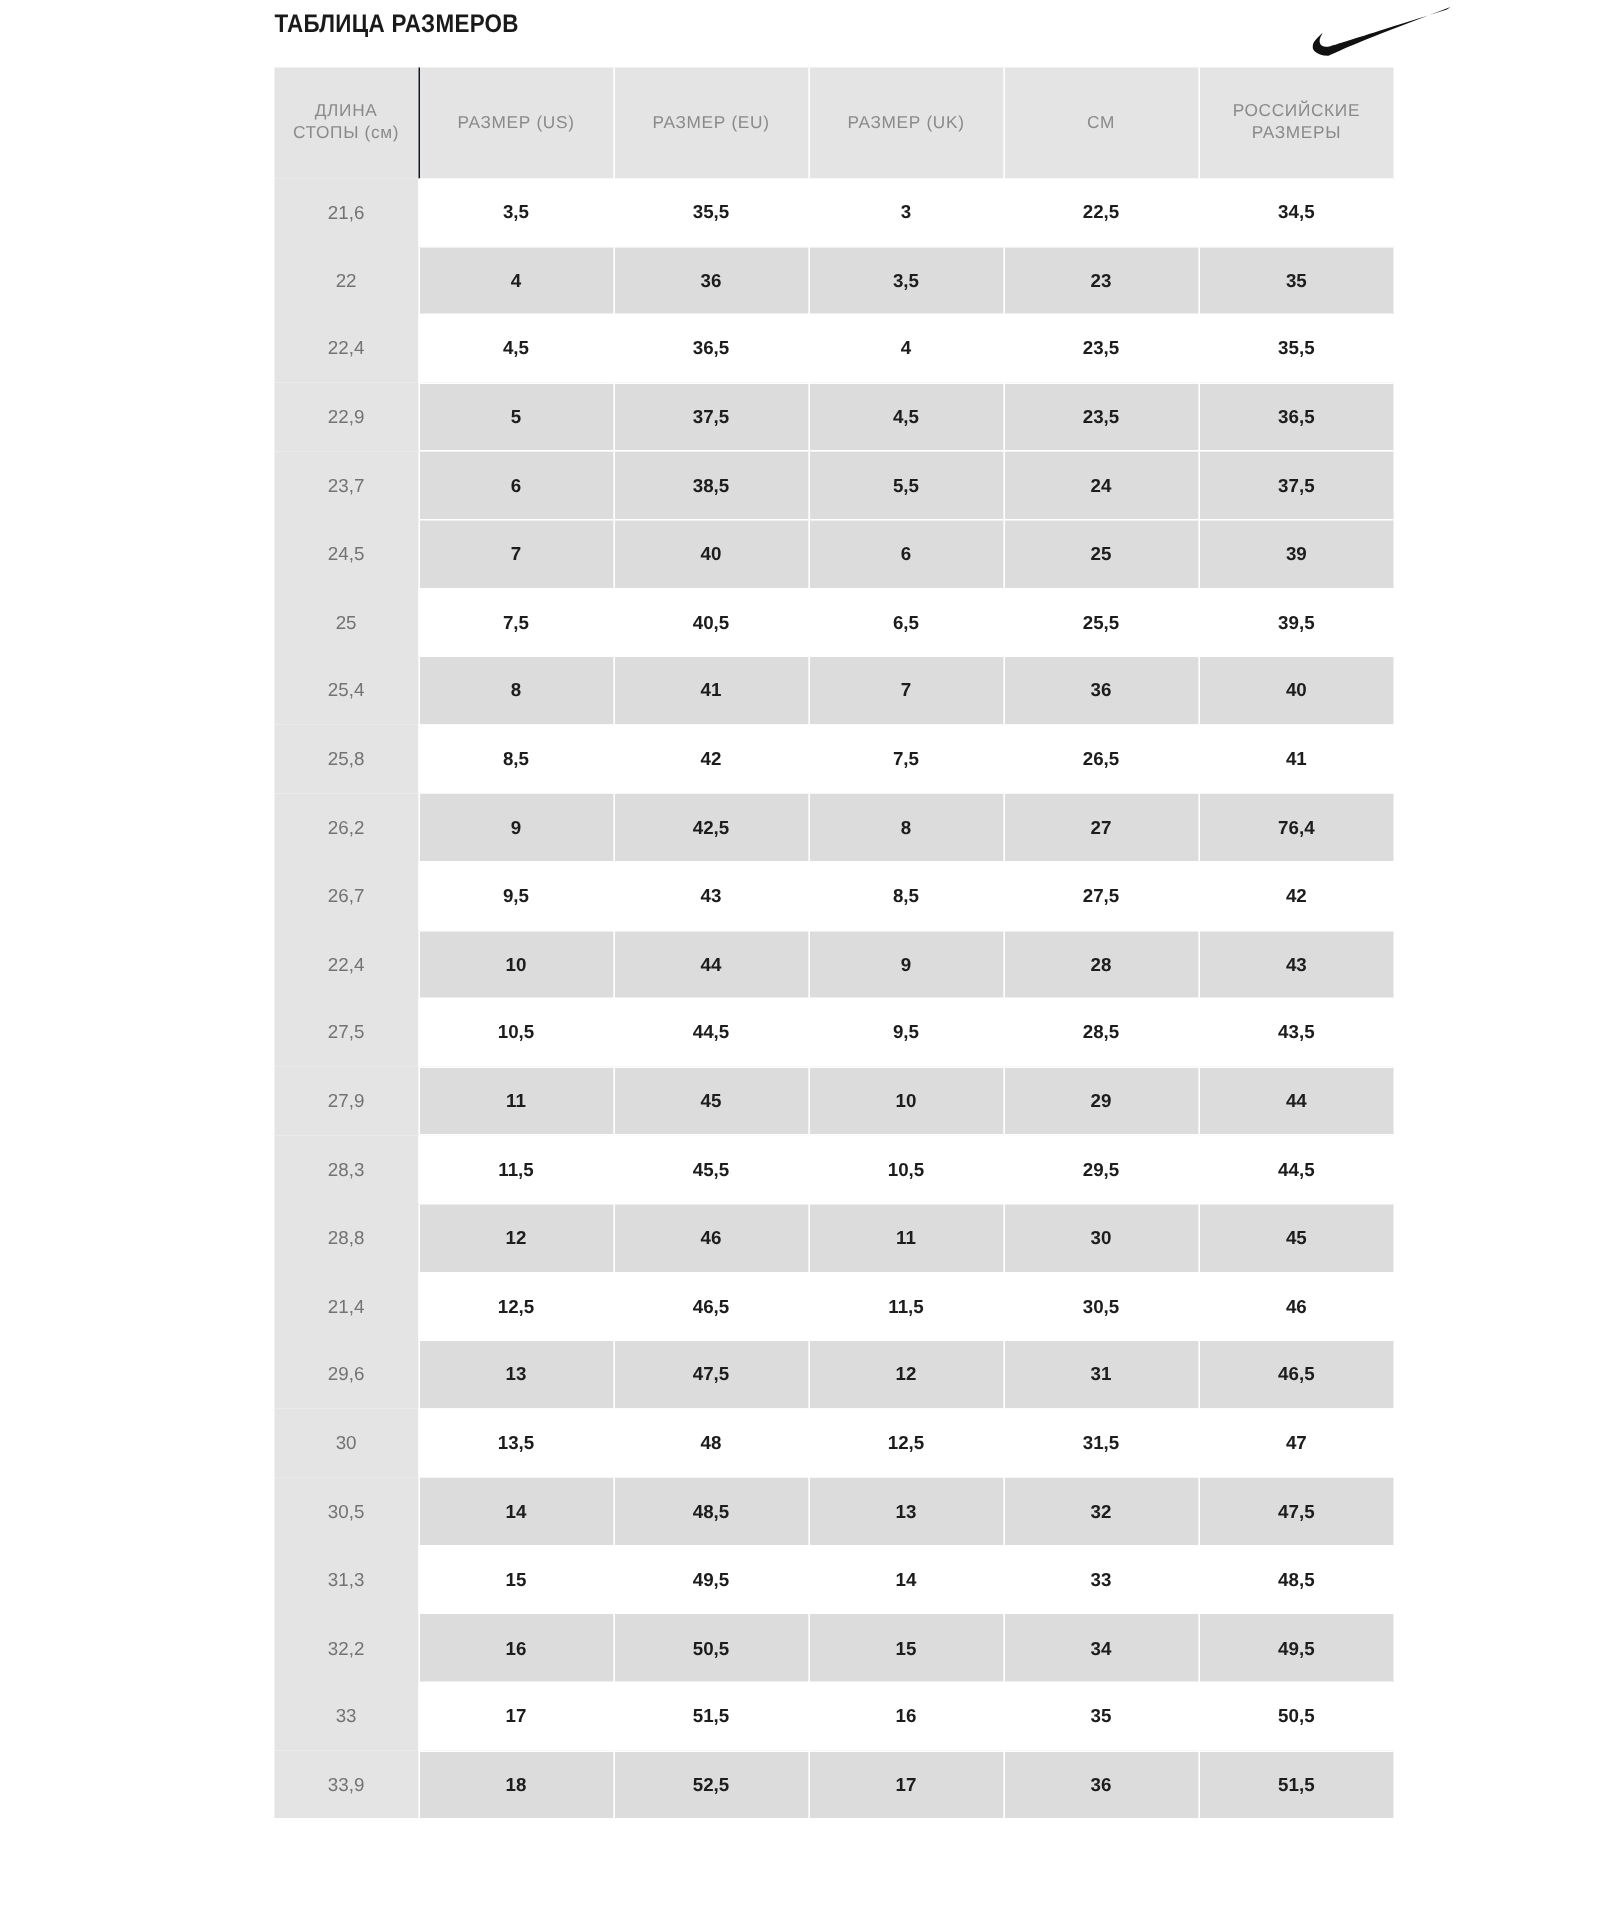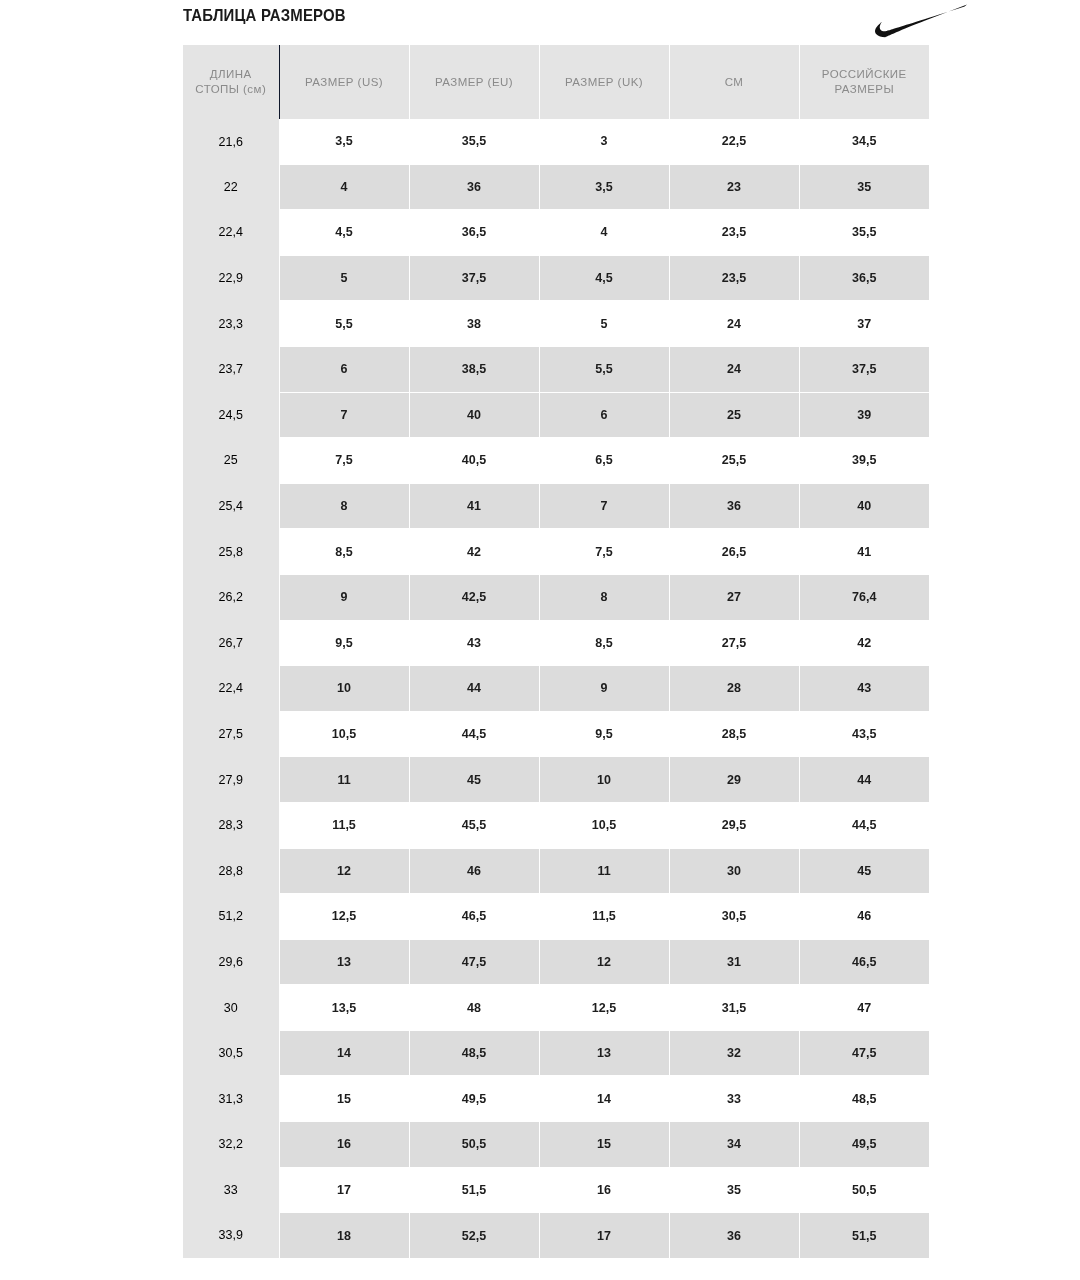--- a/index.html
+++ b/index.html
@@ -106,21 +106,21 @@
     font-weight: 700;
     color: #1d1d1d;
     border-right: 1px solid #ffffff;
     border-bottom: 1px solid #ffffff;
   }
   tbody td:last-child { border-right: 0; }
 
   
   tbody td.len-cell {
     background: #e4e4e4;
-    color: #000000;
+    color: #737373;
     font-weight: 400;
     font-size: 12.5px;
     border-bottom: 0;
     border-right: 1px solid #ffffff;
   }
 
   
   tbody tr.row-odd  td.data-cell { background: #ffffff; }
   tbody tr.row-even td.data-cell { background: #dcdcdc; }
 
@@ -187,28 +187,20 @@
             <td class="data-cell">35,5</td>
           </tr>
           <tr class="row-even">
             <td class="len-cell">22,9</td>
             <td class="data-cell">5</td>
             <td class="data-cell">37,5</td>
             <td class="data-cell">4,5</td>
             <td class="data-cell">23,5</td>
             <td class="data-cell">36,5</td>
           </tr>
-          <tr class="row-odd">
-            <td class="len-cell">23,3</td>
-            <td class="data-cell">5,5</td>
-            <td class="data-cell">38</td>
-            <td class="data-cell">5</td>
-            <td class="data-cell">24</td>
-            <td class="data-cell">37</td>
-          </tr>
           <tr class="row-even">
             <td class="len-cell">23,7</td>
             <td class="data-cell">6</td>
             <td class="data-cell">38,5</td>
             <td class="data-cell">5,5</td>
             <td class="data-cell">24</td>
             <td class="data-cell">37,5</td>
           </tr>
           <tr class="row-even">
             <td class="len-cell">24,5</td>
@@ -292,21 +284,21 @@
           </tr>
           <tr class="row-even">
             <td class="len-cell">28,8</td>
             <td class="data-cell">12</td>
             <td class="data-cell">46</td>
             <td class="data-cell">11</td>
             <td class="data-cell">30</td>
             <td class="data-cell">45</td>
           </tr>
           <tr class="row-odd">
-            <td class="len-cell">51,2</td>
+            <td class="len-cell">21,4</td>
             <td class="data-cell">12,5</td>
             <td class="data-cell">46,5</td>
             <td class="data-cell">11,5</td>
             <td class="data-cell">30,5</td>
             <td class="data-cell">46</td>
           </tr>
           <tr class="row-even">
             <td class="len-cell">29,6</td>
             <td class="data-cell">13</td>
             <td class="data-cell">47,5</td>

